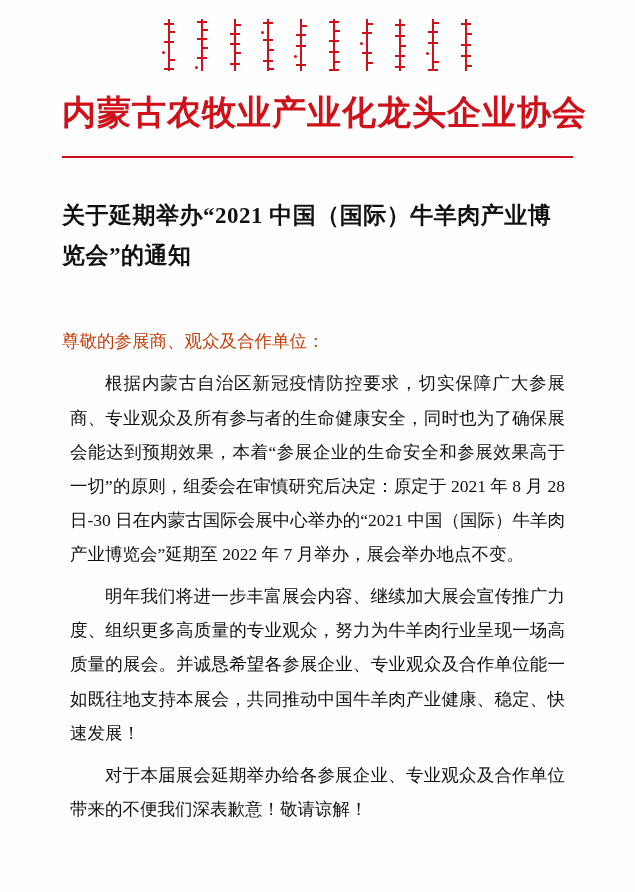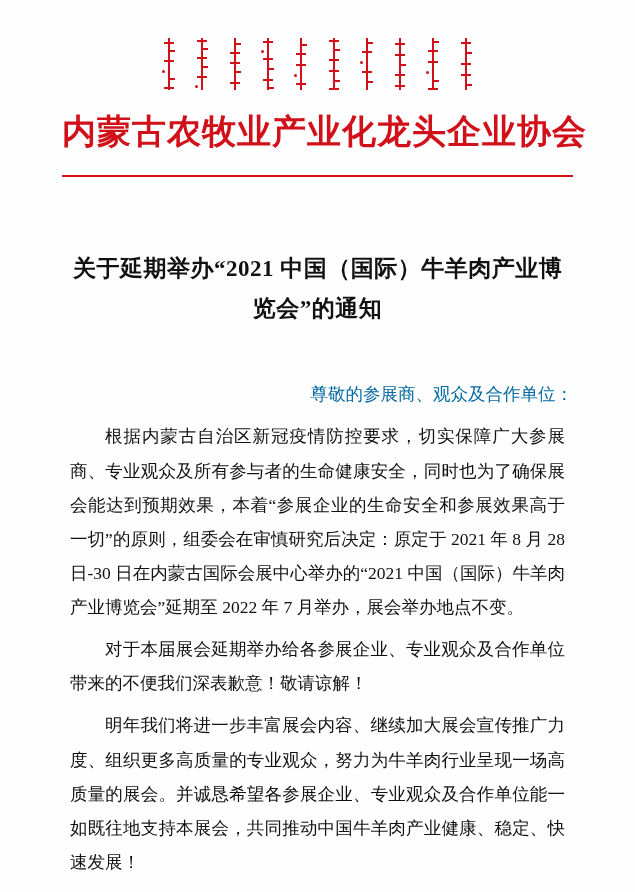--- a/index.html
+++ b/index.html
@@ -18,21 +18,21 @@
     position: relative;
     width: 635px;
     height: 892px;
     background: #fefefe;
     box-sizing: border-box;
     padding: 0 62px;
   }
 
   
   .letterhead {
-    padding-top: 38px;
+    padding-top: 19px;
   }
   .mongolian-row {
     display: flex;
     justify-content: center;
     align-items: flex-start;
     gap: 22px;
     height: 58px;
     margin-bottom: 16px;
   }
   .mong-glyph {
@@ -78,34 +78,32 @@
   }
   .rule {
     margin-top: 22px;
     height: 2px;
     background: #d0111a;
     width: 100%;
   }
 
   
   .doc-title {
-    margin-top: 72px;
-    text-align: center;
+    margin-top: 38px;
     font-size: 23px;
     font-weight: bold;
     line-height: 1.75;
     letter-spacing: 0.5px;
     color: #111;
   }
   .salutation {
     margin-top: 48px;
     font-size: 17.5px;
     line-height: 1.95;
-    color: #0369a1;
-    text-align: right;
+    color: #c2410c;
   }
   .para {
     font-size: 17.5px;
     line-height: 1.95;
     text-align: justify;
     text-justify: inter-ideograph;
     text-indent: 2em;
     color: #111;
     margin: 8px;
   }
@@ -208,16 +206,16 @@
     <div class="org-title">内蒙古农牧业产业化龙头企业协会</div>
 
     <div class="rule"></div>
   </div>
 
   <div class="doc-title">关于延期举办“2021 中国（国际）牛羊肉产业博览会”的通知</div>
 
   <div class="salutation">尊敬的参展商、观众及合作单位：</div>
 
   <p class="para">根据内蒙古自治区新冠疫情防控要求，切实保障广大参展商、专业观众及所有参与者的生命健康安全，同时也为了确保展会能达到预期效果，本着“参展企业的生命安全和参展效果高于一切”的原则，组委会在审慎研究后决定：原定于 2021 年 8 月 28 日-30 日在内蒙古国际会展中心举办的“2021 中国（国际）牛羊肉产业博览会”延期至 2022 年 7 月举办，展会举办地点不变。</p>
+  <p class="para">明年我们将进一步丰富展会内容、继续加大展会宣传推广力度、组织更多高质量的专业观众，努力为牛羊肉行业呈现一场高质量的展会。并诚恳希望各参展企业、专业观众及合作单位能一如既往地支持本展会，共同推动中国牛羊肉产业健康、稳定、快速发展！</p>
   <p class="para">对于本届展会延期举办给各参展企业、专业观众及合作单位带来的不便我们深表歉意！敬请谅解！</p>
-  <p class="para">明年我们将进一步丰富展会内容、继续加大展会宣传推广力度、组织更多高质量的专业观众，努力为牛羊肉行业呈现一场高质量的展会。并诚恳希望各参展企业、专业观众及合作单位能一如既往地支持本展会，共同推动中国牛羊肉产业健康、稳定、快速发展！</p>
 
 </div>
 
 </body></html>

